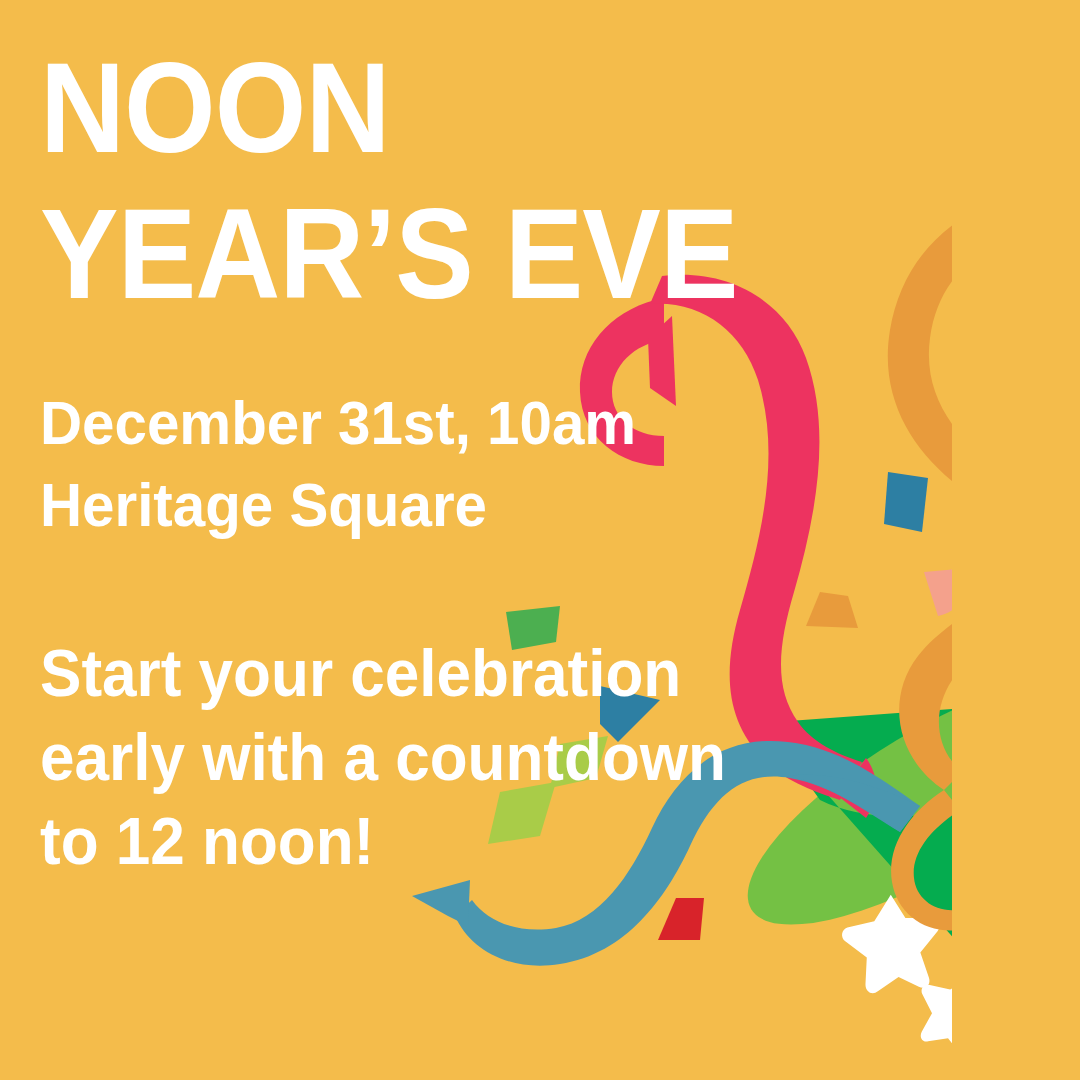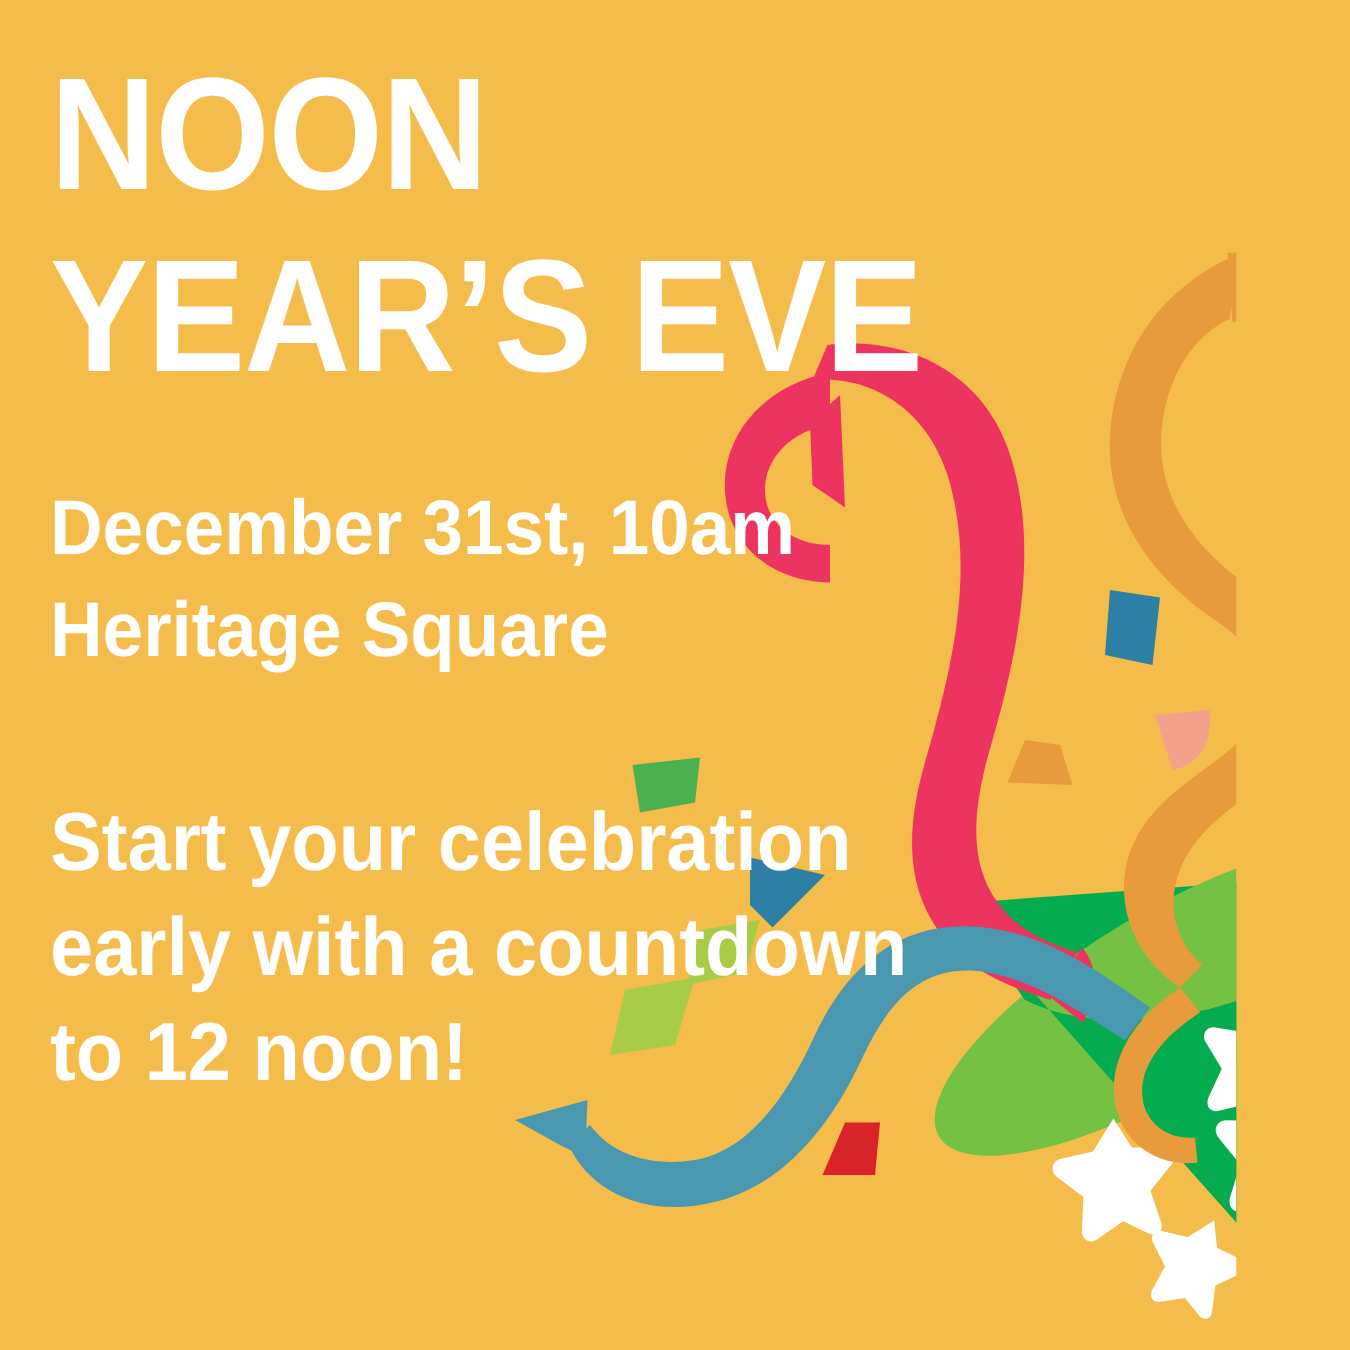--- a/index.html
+++ b/index.html
@@ -5,21 +5,20 @@
   html,body{margin:0;padding:0;}
   body{
     width:1080px;height:1080px;
     font-family:"Liberation Sans",sans-serif;
     overflow:hidden;
   }
   #poster{
     position:relative;
     width:952px;height:1080px;
     overflow:hidden;
-    padding-left:37px;
   }
   #art{position:absolute;inset:0;width:1080px;height:1080px;}
   #copy{
     position:absolute;inset:0;
     z-index:5;
     pointer-events:none;
   }
   .headline{
     position:absolute;
     left:40px;

